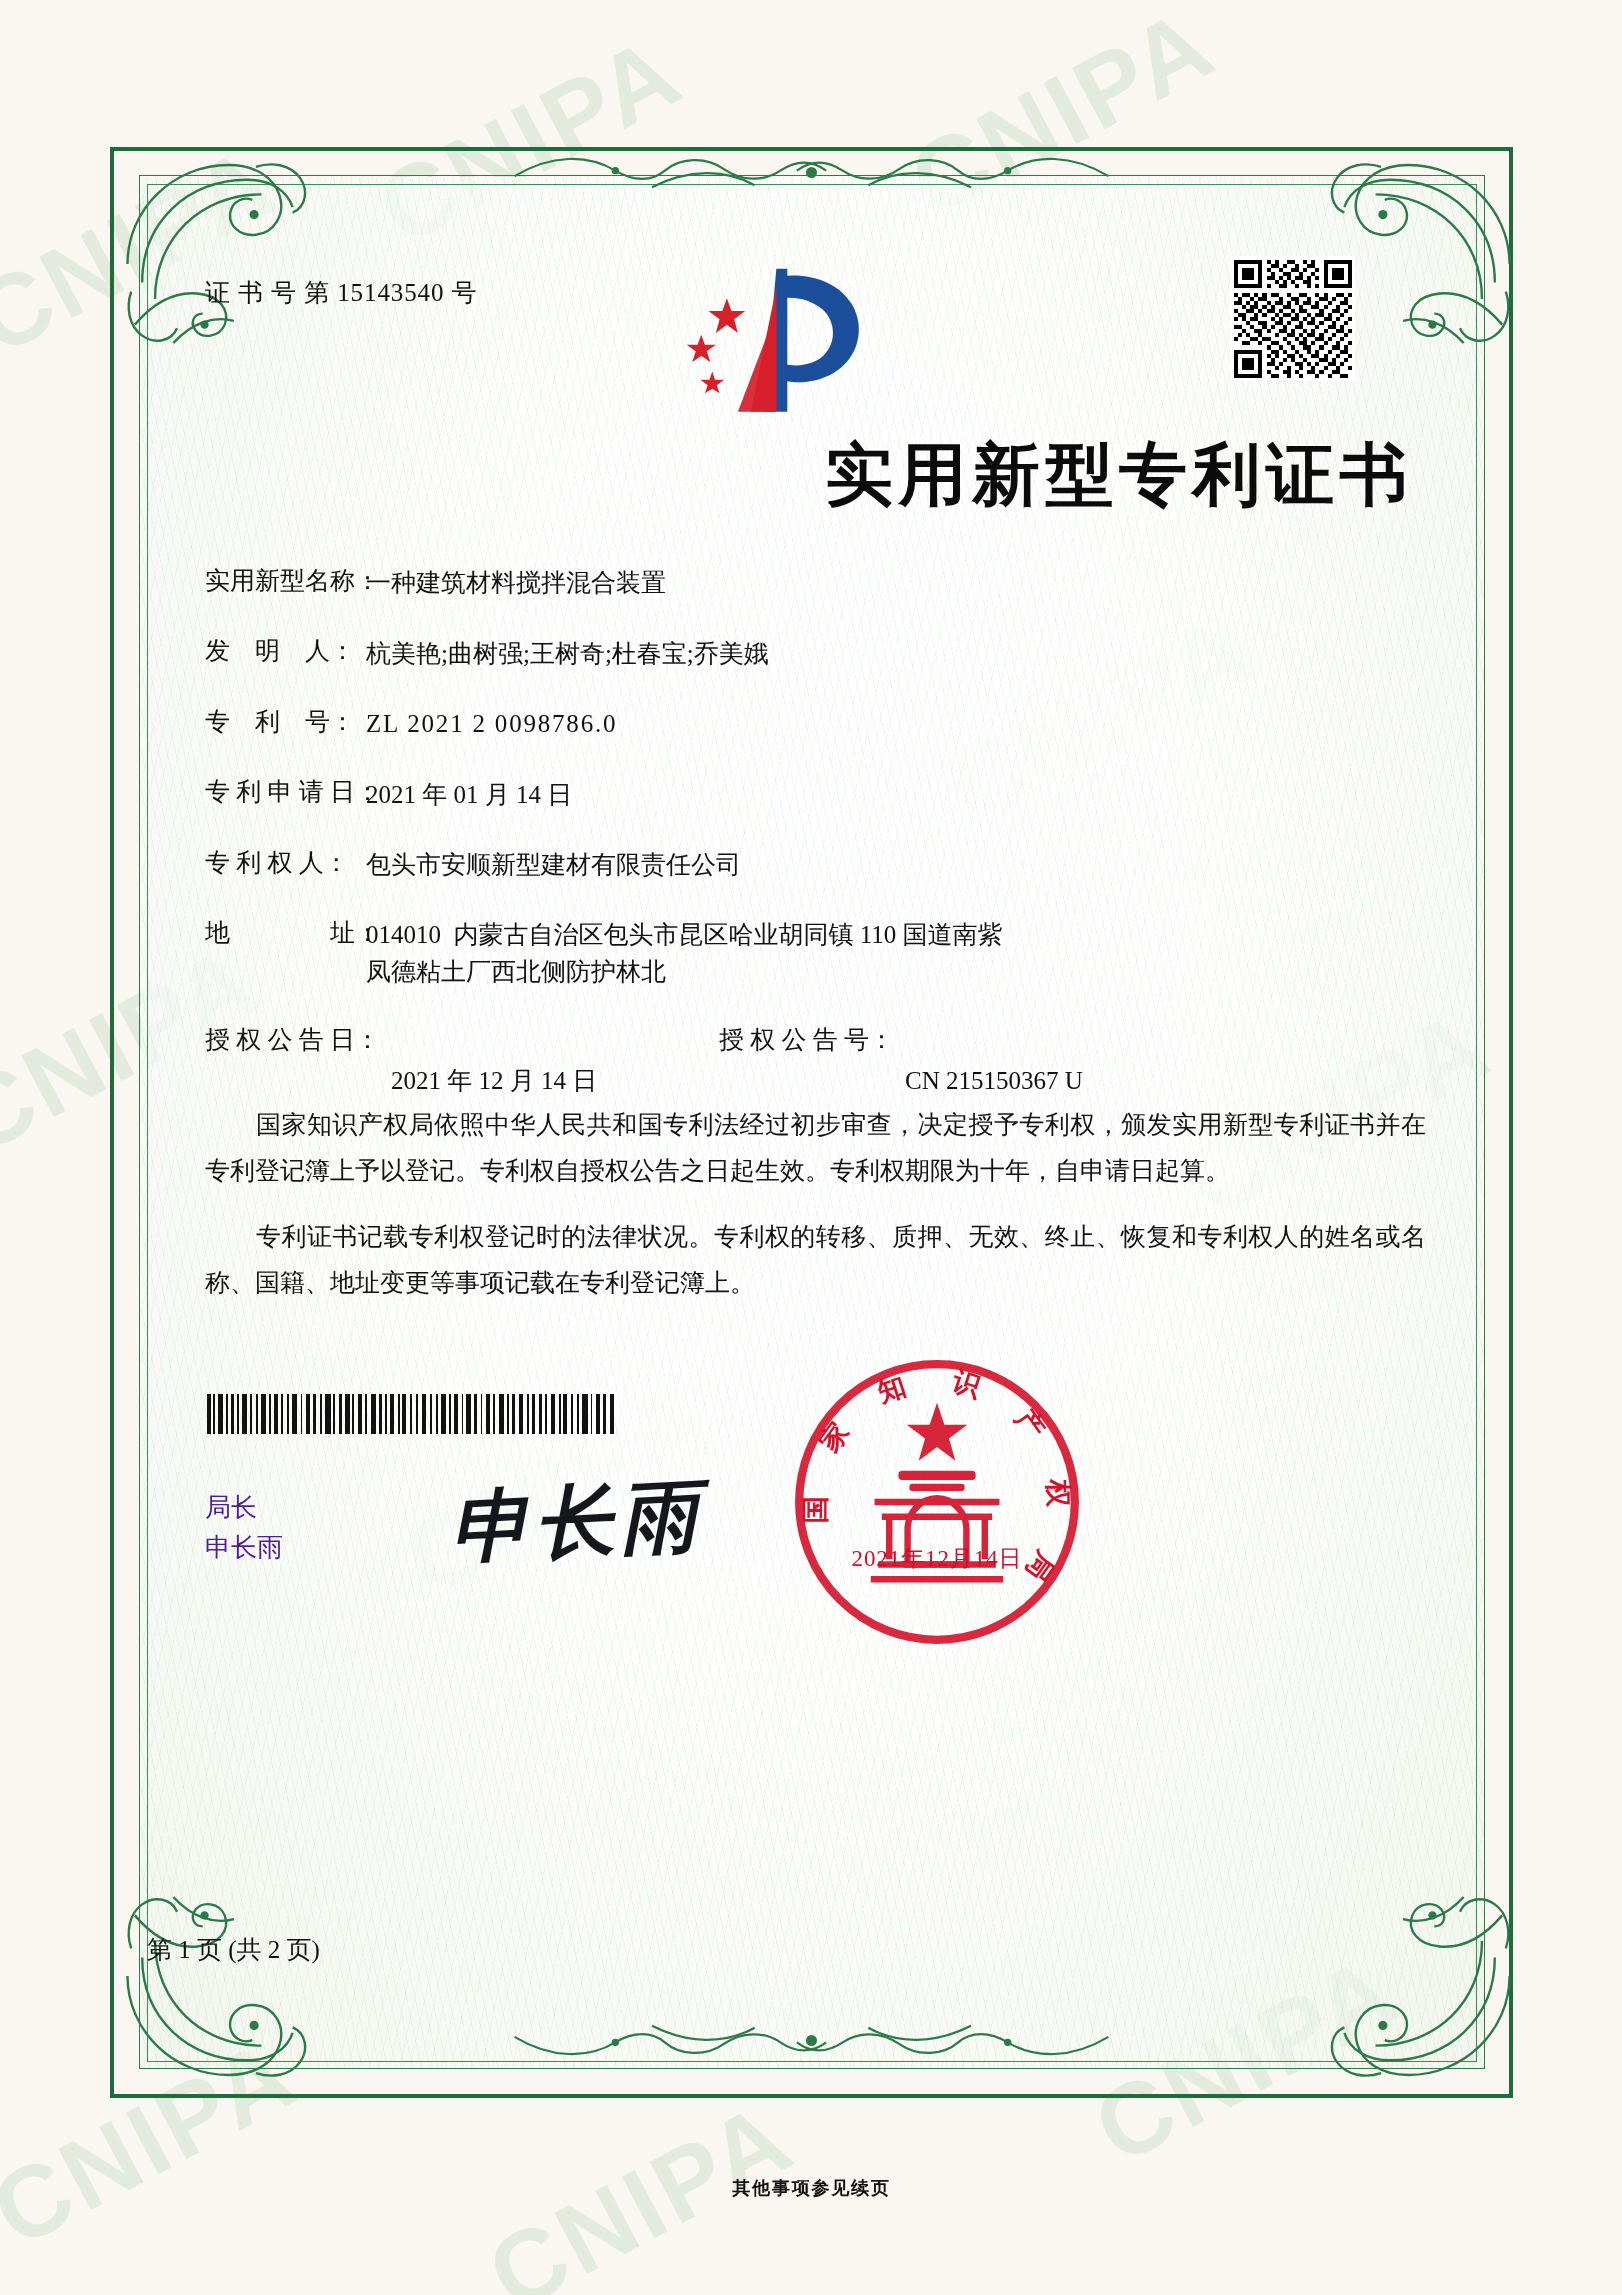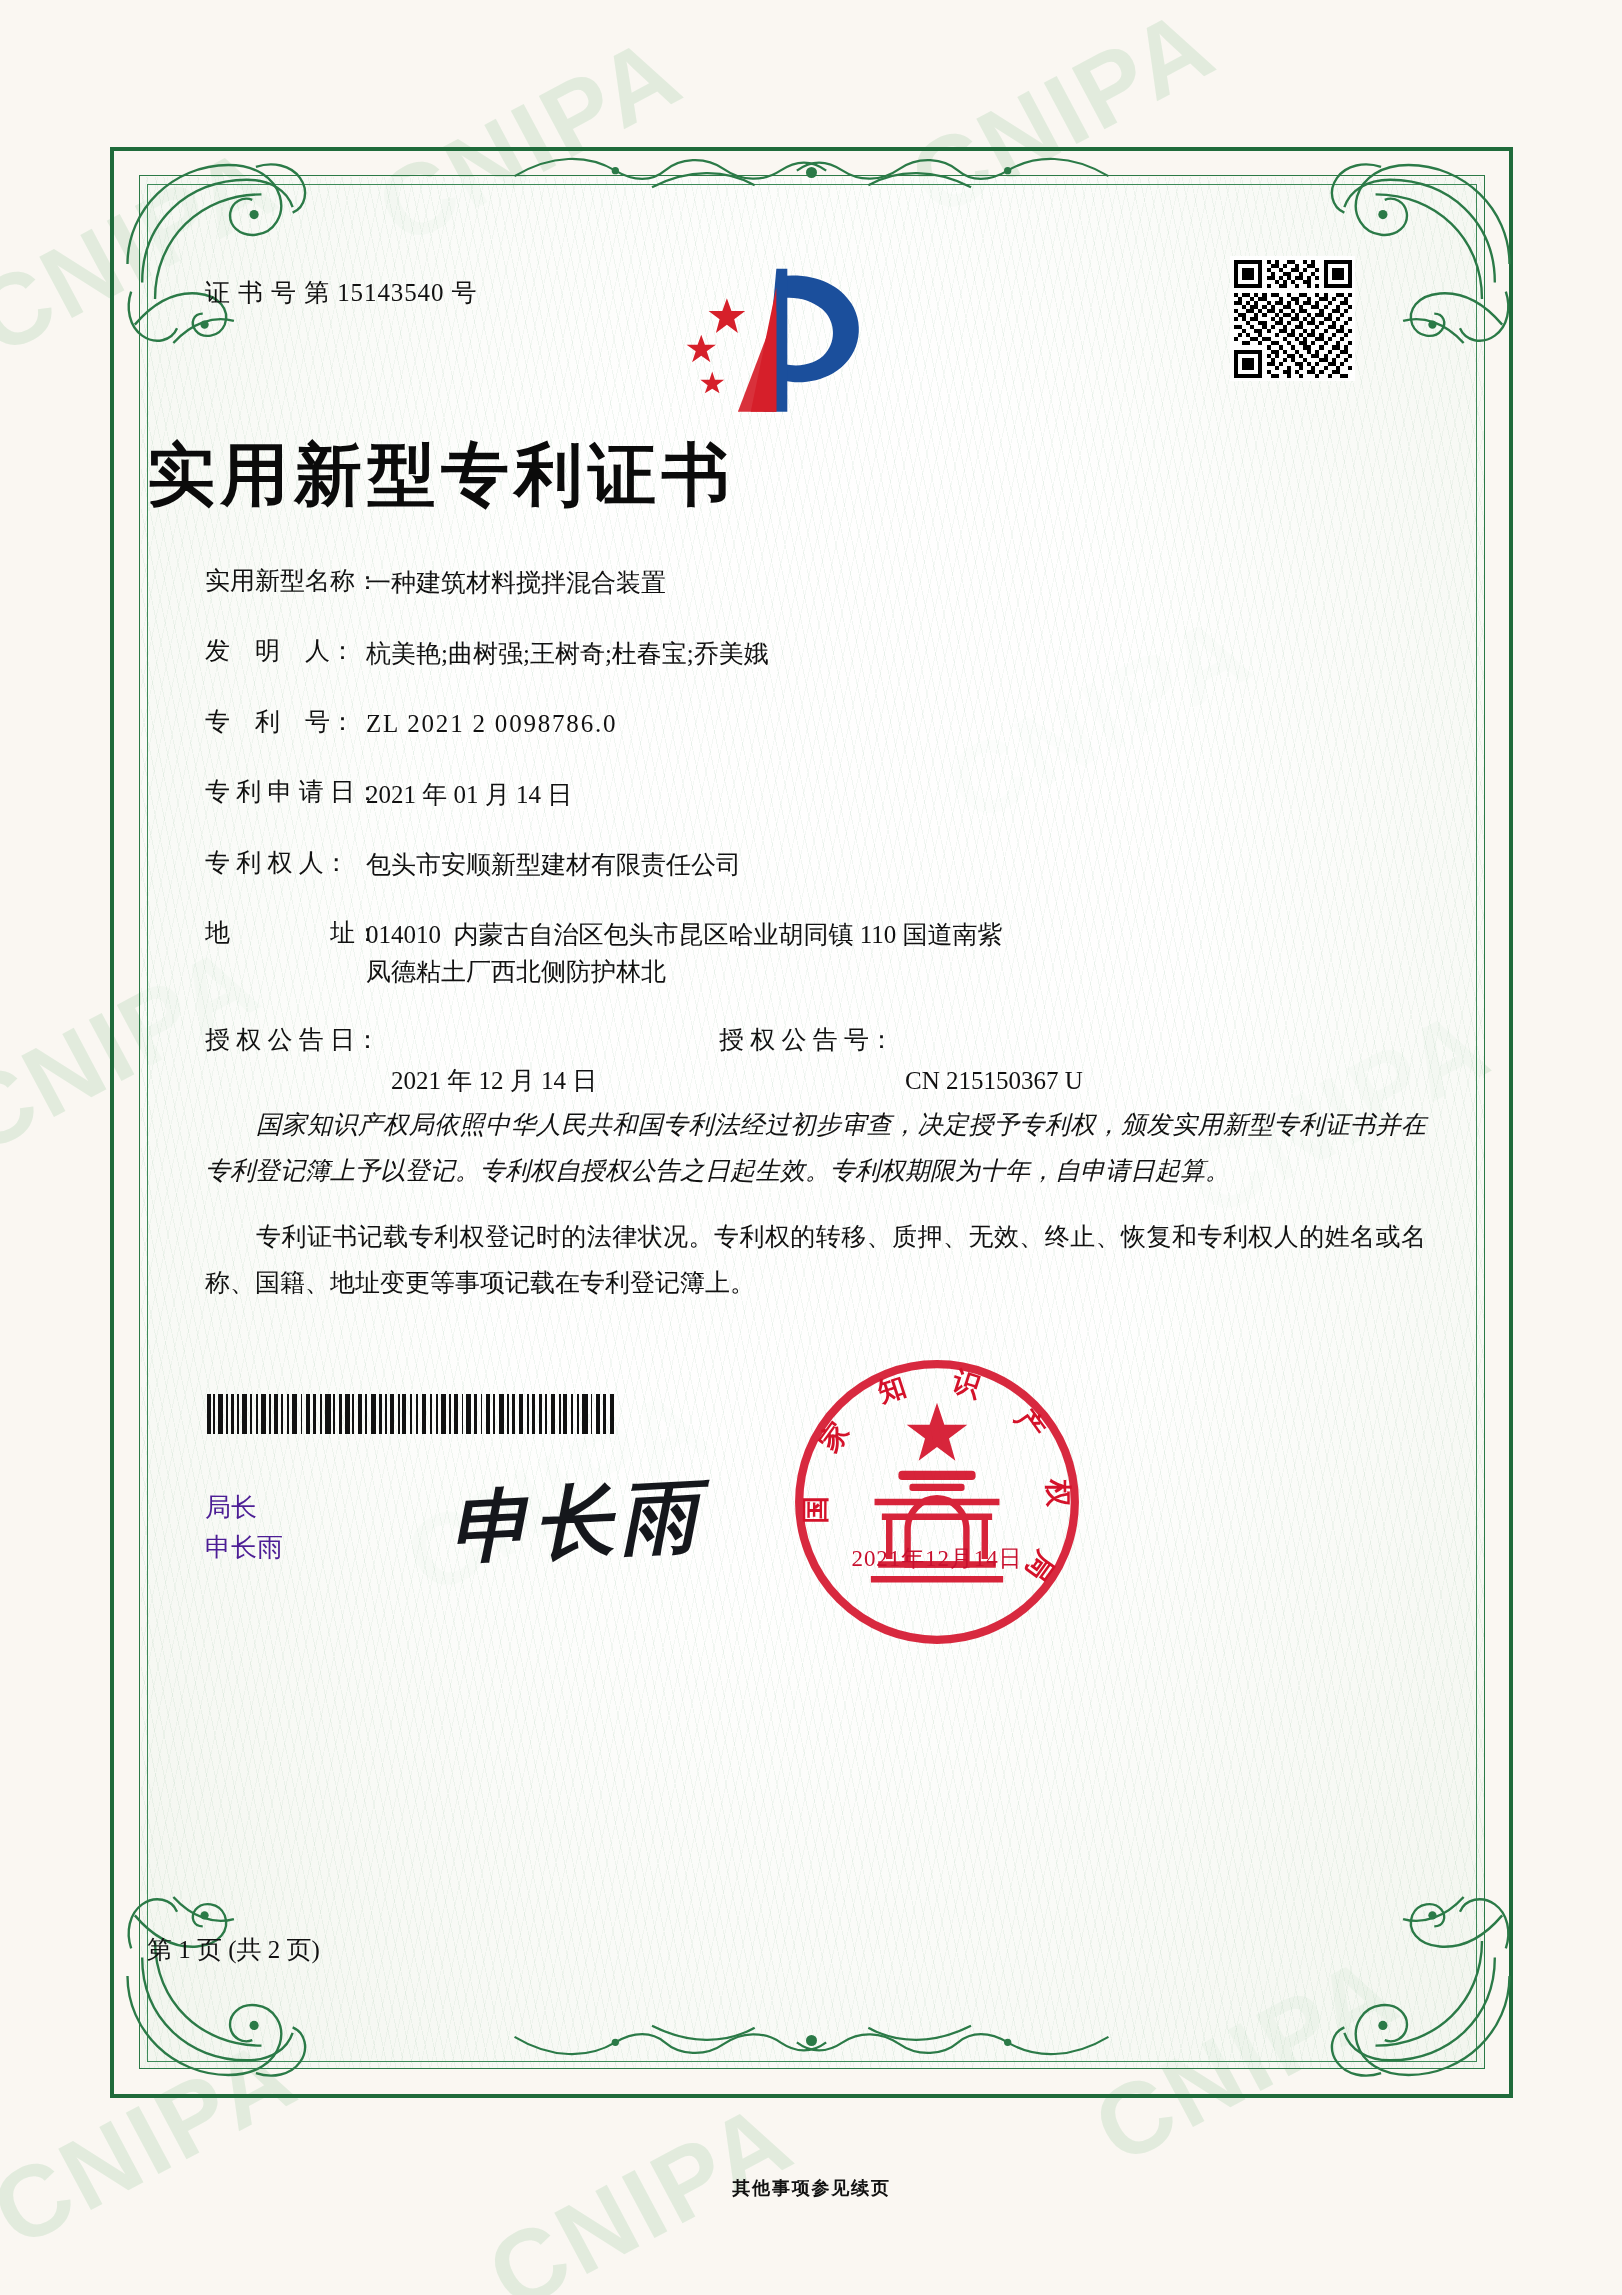--- a/index.html
+++ b/index.html
@@ -100,21 +100,21 @@
   }
   .qr svg{display:block;}
 
   .emblem{
     position:absolute;left:50%;top:72px;transform:translateX(-50%);
     width:275px;height:174px;
   }
 
   .title{
     position:absolute;left:0;top:246px;width:100%;
-    text-align:left;
+    text-align:right;
     font-size:68px;
     font-weight:700;
     letter-spacing:5.5px;
     color:#0b0b0b;
     font-family:"DejaVu Serif","Liberation Serif",serif;
   }
 
   .fields{
     position:absolute;left:58px;top:384px;width:1221px;
     font-size:25px;
@@ -148,21 +148,21 @@
   .row2 .c1{width:514px;}
   .row2 .lab{white-space:nowrap;}
   .row2 .val{margin-left:11px;white-space:nowrap;margin-top:41px;}
 
   .para{
     position:absolute;left:58px;width:1221px;
     font-size:25px;line-height:1.85;color:#111;
     text-align:justify;
     text-indent:51px;
   }
-  .para.p1{top:918px;font-style:italic;}
+  .para.p1{top:918px;}
   .para.p2{top:1030px;}
 
   
   .barcode{
     position:absolute;left:58px;top:1210px;
     width:413px;height:40px;
   }
 
   
   .sig-label{

